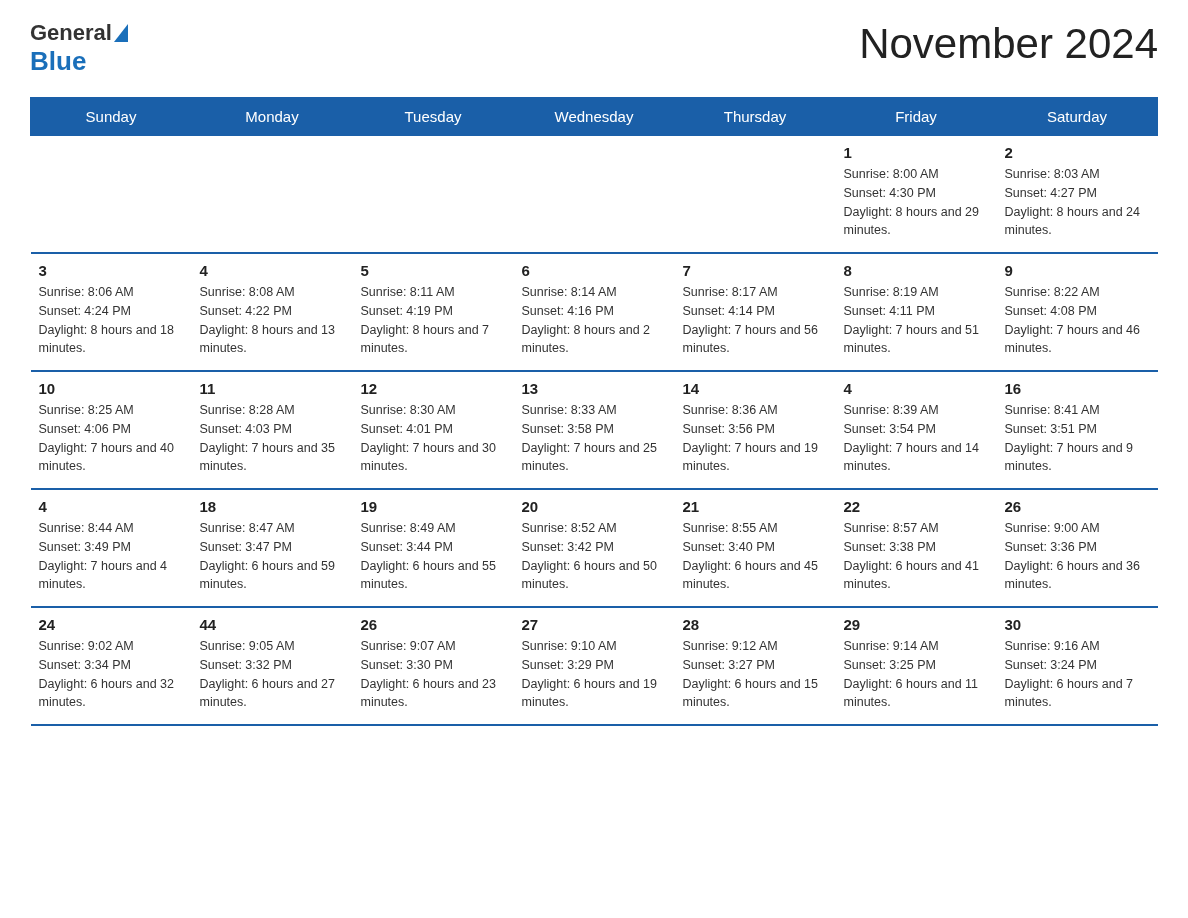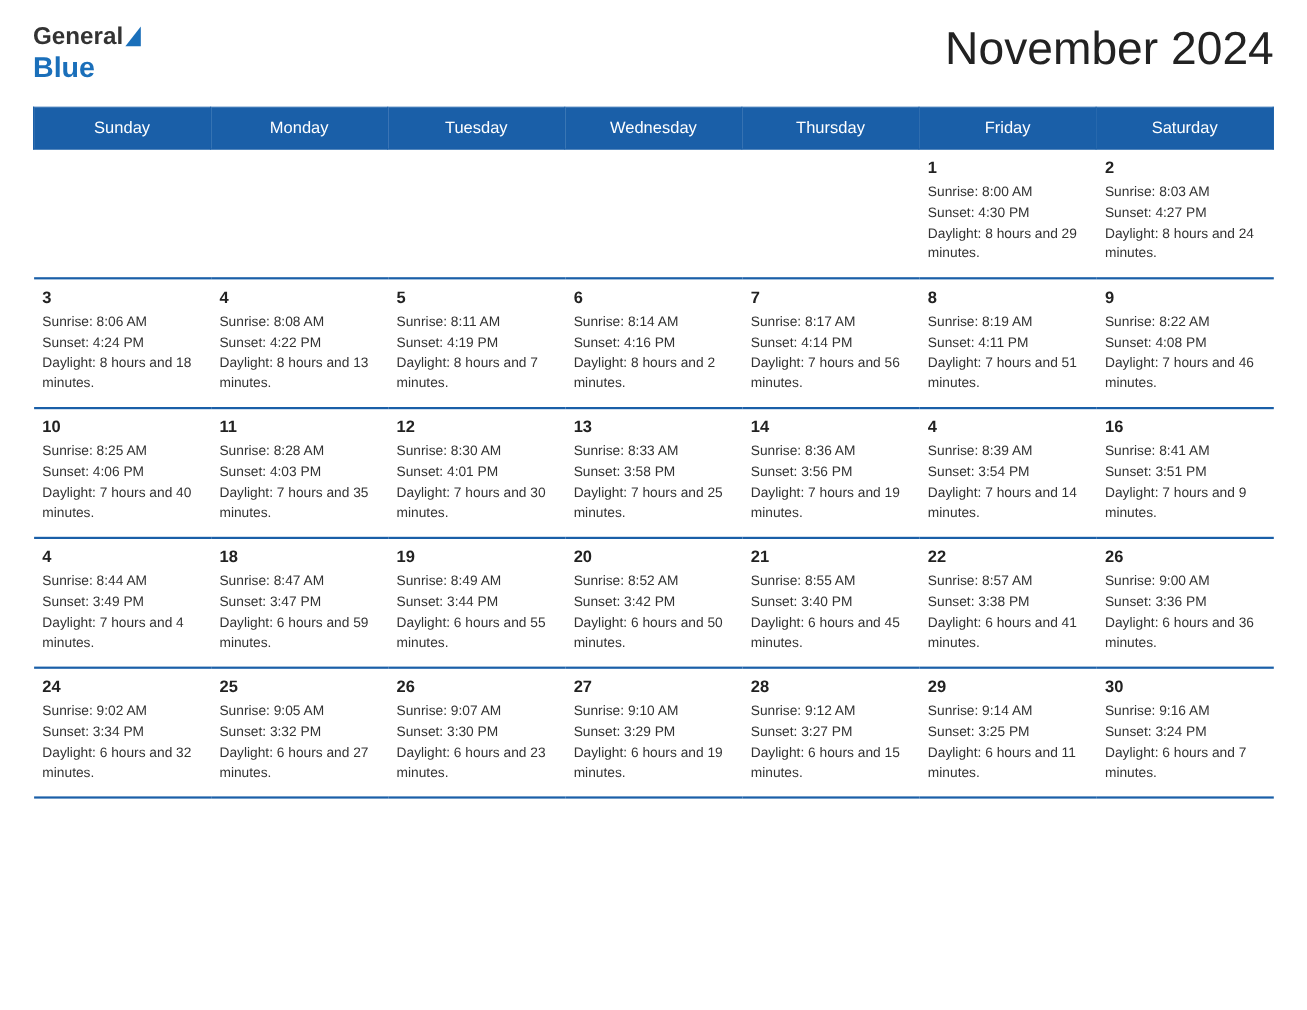--- a/index.html
+++ b/index.html
@@ -236,21 +236,21 @@
           <span class="day-num">26</span>
           <div class="day-info">Sunrise: 9:00 AM<br>Sunset: 3:36 PM<br>Daylight: 6 hours and 36 minutes.</div>
         </td>
       </tr>
       <tr>
         <td>
           <span class="day-num">24</span>
           <div class="day-info">Sunrise: 9:02 AM<br>Sunset: 3:34 PM<br>Daylight: 6 hours and 32 minutes.</div>
         </td>
         <td>
-          <span class="day-num">25</span>
+          <span class="day-num">44</span>
           <div class="day-info">Sunrise: 9:05 AM<br>Sunset: 3:32 PM<br>Daylight: 6 hours and 27 minutes.</div>
         </td>
         <td>
           <span class="day-num">26</span>
           <div class="day-info">Sunrise: 9:07 AM<br>Sunset: 3:30 PM<br>Daylight: 6 hours and 23 minutes.</div>
         </td>
         <td>
           <span class="day-num">27</span>
           <div class="day-info">Sunrise: 9:10 AM<br>Sunset: 3:29 PM<br>Daylight: 6 hours and 19 minutes.</div>
         </td>

